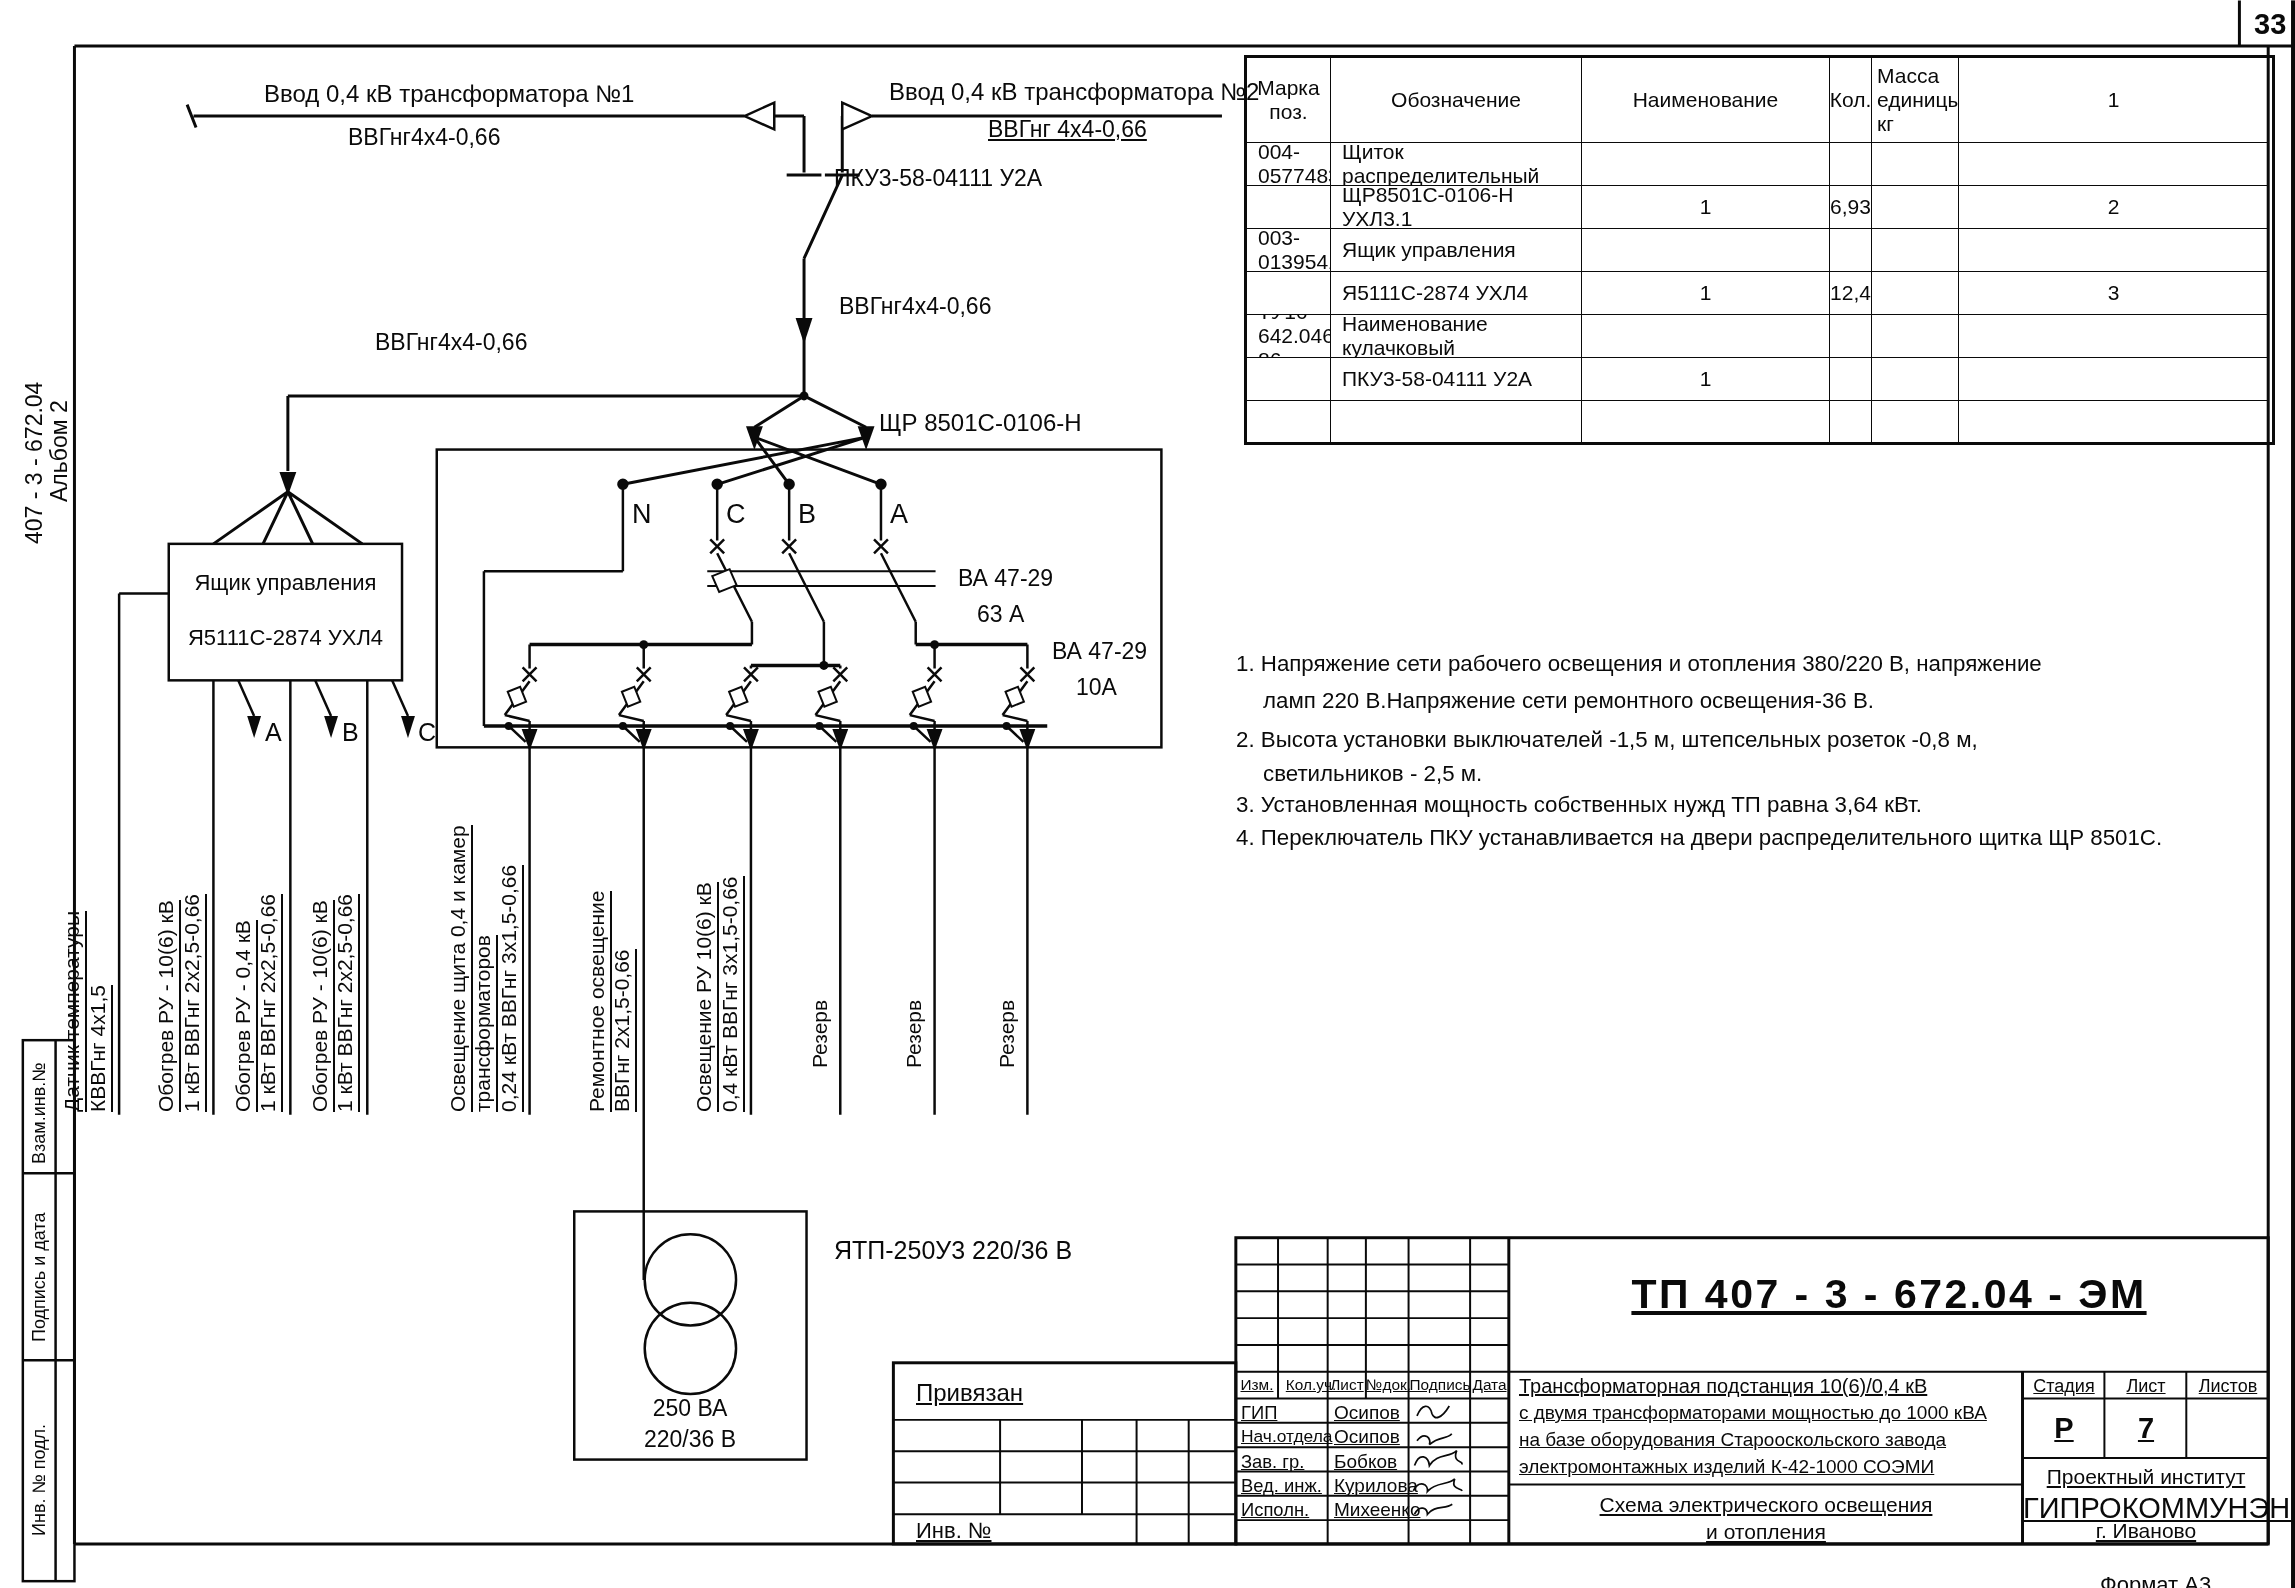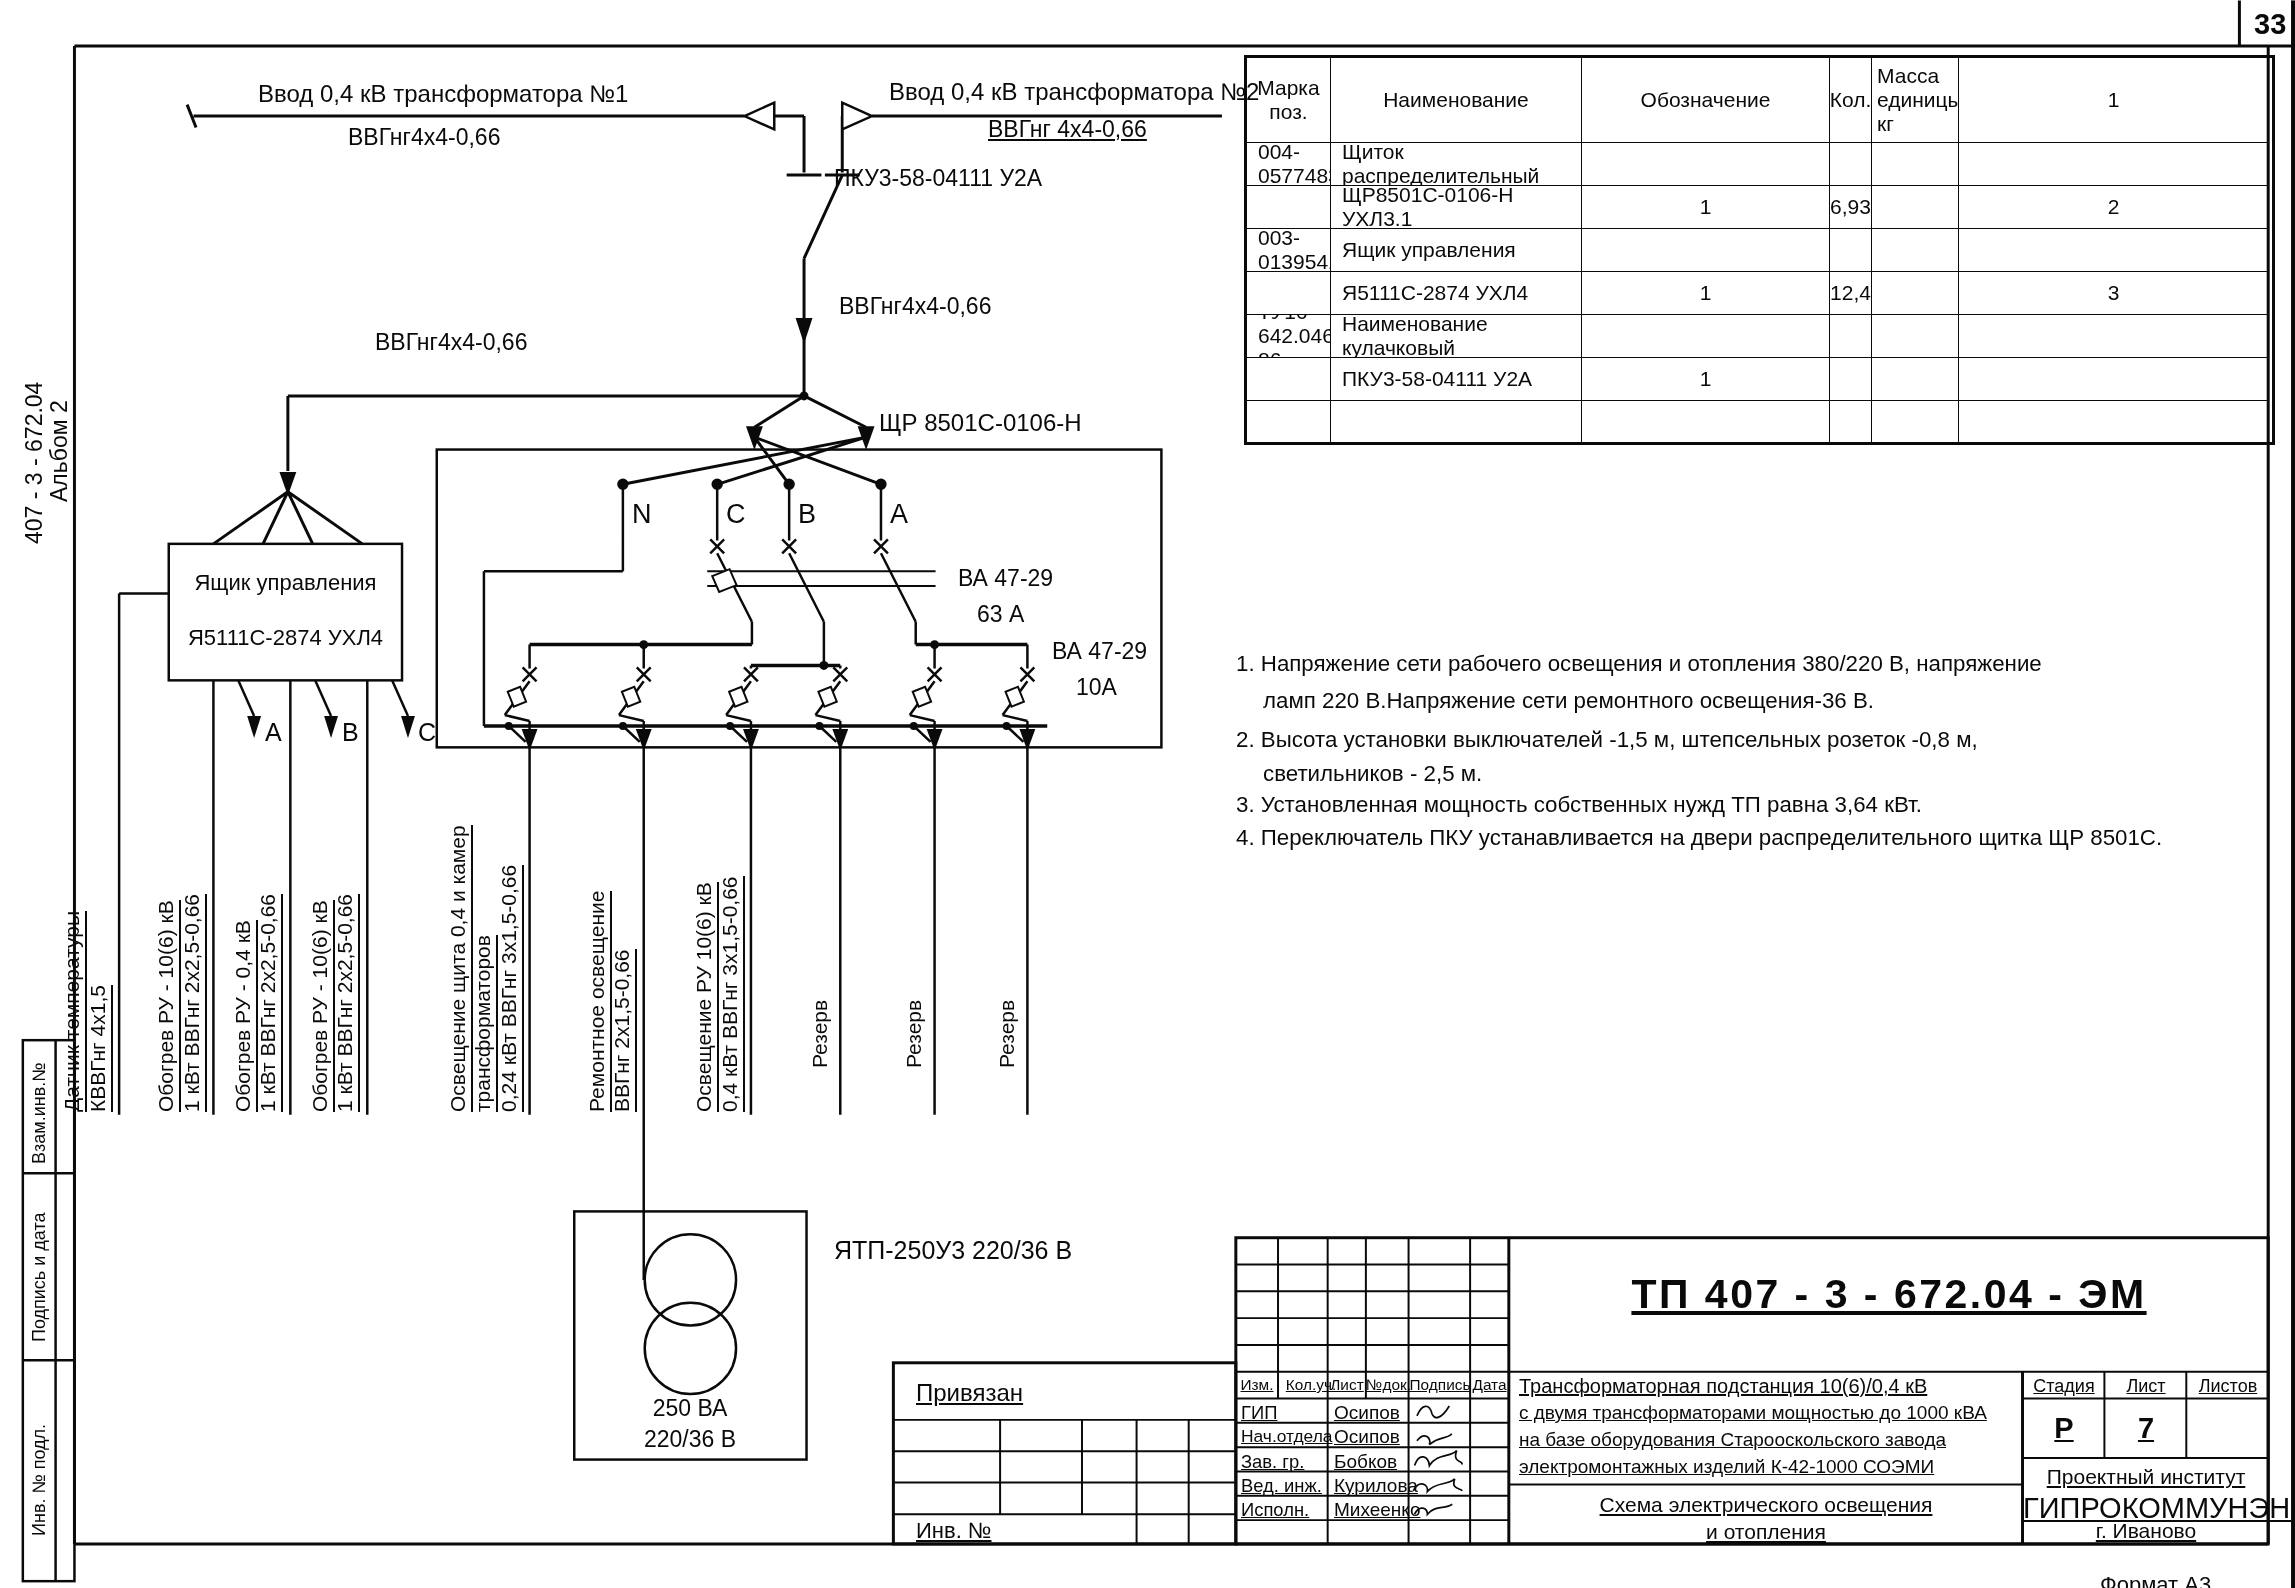--- a/index.html
+++ b/index.html
@@ -169,21 +169,21 @@
 <div class="hl" style="left:2254px;top:9px;font-size:29px;font-weight:700;">33</div>
 <div class="hl" style="left:2100px;top:1573px;font-size:22px;">Формат А3</div>
 
 <div class="vl" style="left:47px;top:518px;font-size:23px;">407 - 3 - 672.04</div>
 <div class="vl" style="left:72px;top:476px;font-size:23px;">Альбом 2</div>
 
 <div class="vl" style="left:52px;top:1138px;font-size:18px;">Взам.инв.№</div>
 <div class="vl" style="left:52px;top:1316px;font-size:18px;">Подпись и дата</div>
 <div class="vl" style="left:52px;top:1510px;font-size:18px;">Инв. № подл.</div>
 
-<div class="hl" style="left:258px;top:81px;font-size:24px;">Ввод 0,4 кВ трансформатора №1</div>
+<div class="hl" style="left:264px;top:81px;font-size:24px;">Ввод 0,4 кВ трансформатора №1</div>
 <div class="hl" style="left:348px;top:125px;">ВВГнг4х4-0,66</div>
 <div class="hl" style="left:889px;top:79px;font-size:24px;">Ввод 0,4 кВ трансформатора №2</div>
 <div class="hl" style="left:988px;top:117px;text-decoration:underline;">ВВГнг 4х4-0,66</div>
 <div class="hl" style="left:834px;top:166px;">ПКУ3-58-04111 У2А</div>
 <div class="hl" style="left:839px;top:294px;">ВВГнг4х4-0,66</div>
 <div class="hl" style="left:375px;top:330px;">ВВГнг4х4-0,66</div>
 <div class="hl" style="left:879px;top:410px;font-size:24px;">ЩР 8501С-0106-Н</div>
 
 <div class="hl" style="left:632px;top:500px;font-size:27px;">N</div>
 <div class="hl" style="left:726px;top:500px;font-size:27px;">С</div>
@@ -233,24 +233,24 @@
   <div class="hl" style="left:1236px;top:793px;font-size:22.3px;">3. Установленная мощность собственных нужд ТП равна  3,64 кВт.</div>
   <div class="hl" style="left:1236px;top:826px;font-size:22.3px;">4. Переключатель ПКУ устанавливается на двери распределительного щитка ЩР 8501С.</div>
 </div>
 
 <div class="ptable">
   <div class="c hc">
       <span>Марка</span>
       <span>поз.</span>
     </div>
   <div class="c hc">
+      <span>Обозначение</span>
+    </div>
+  <div class="c hc">
       <span>Наименование</span>
-    </div>
-  <div class="c hc">
-      <span>Обозначение</span>
     </div>
   <div class="c hc">
       <span>Кол.</span>
     </div>
   <div class="c hc" style="align-items:flex-start;padding-left:5px;">
       <span>Масса</span>
       <span>единицы,</span>
       <span>кг</span>
     </div>
 

